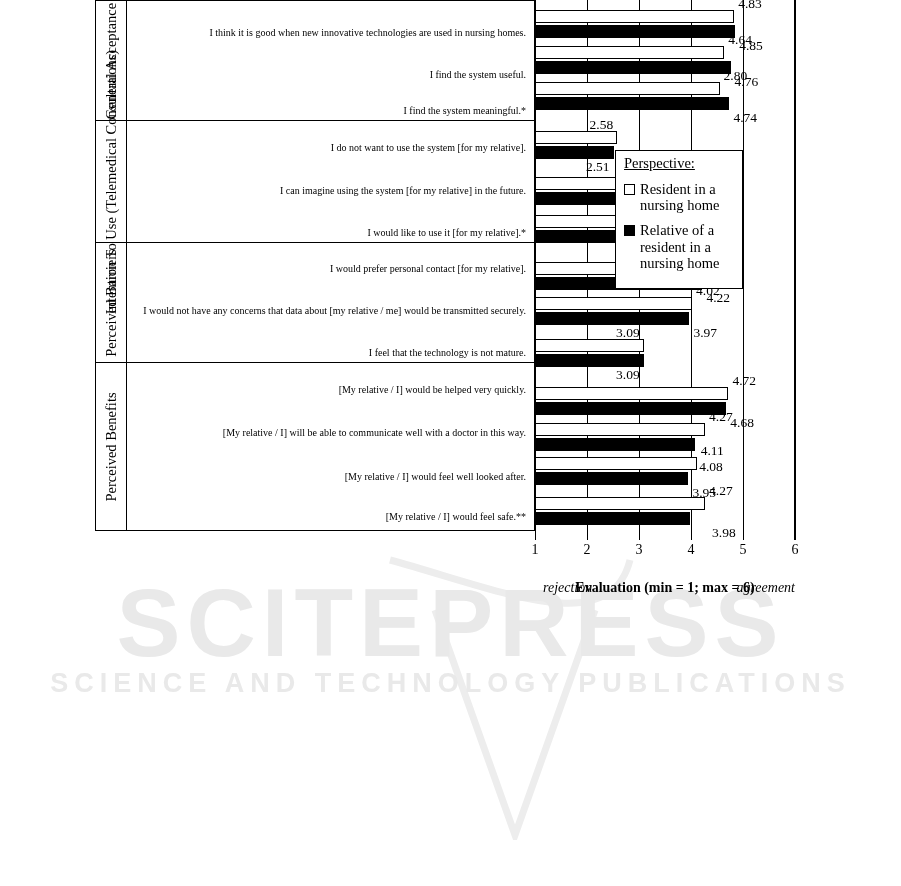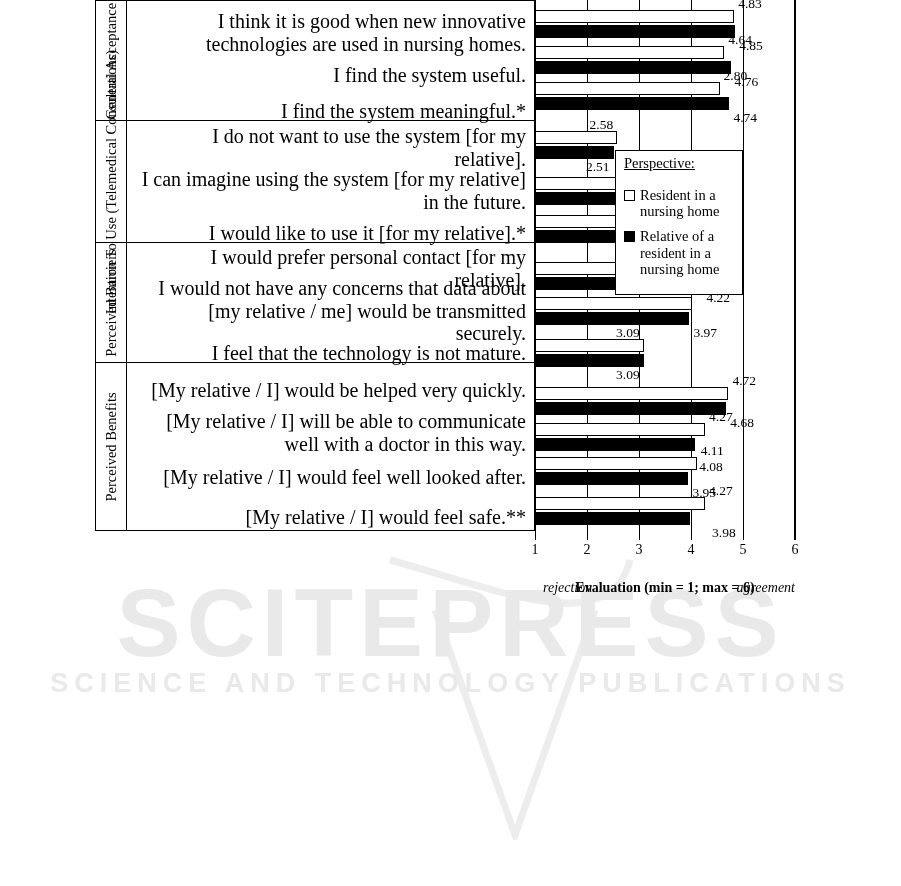--- a/index.html
+++ b/index.html
@@ -95,21 +95,21 @@
   }
   .items {
     flex: 1 1 auto;
   }
   .item {
     display: flex;
     align-items: center;
     justify-content: flex-end;
     text-align: right;
     padding: 16px 8px 0 10px;
-    font-size: 20px;
+    font-size: 10px;
     line-height: 1.14;
     box-sizing: border-box;
   }
 
   
   #plot {
     position: absolute;
     left: 440px;
     top: 0;
     width: 260px;
@@ -194,21 +194,21 @@
     width: 128px;
     background: #ffffff;
     border: 1px solid #000;
     padding: 4px 8px 8px 8px;
     box-sizing: border-box;
     font-size: 14.5px;
     line-height: 1.15;
   }
   #legend-title {
     text-decoration: underline;
-    margin-bottom: 15px;
+    margin-bottom: 9px;
   }
   .legend-row {
     display: flex;
     align-items: flex-start;
     margin-bottom: 8px;
   }
   .legend-swatch {
     width: 11px;
     height: 11px;
     flex: 0 0 11px;

